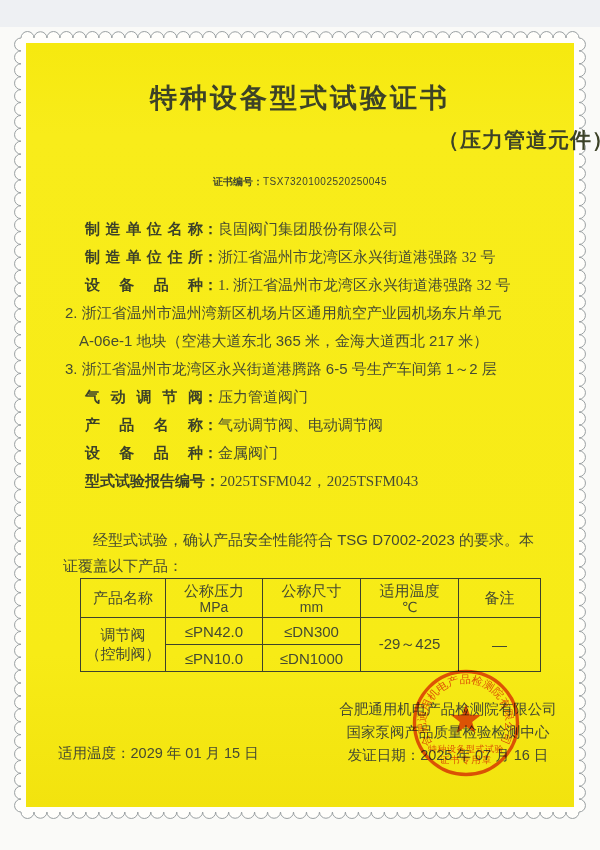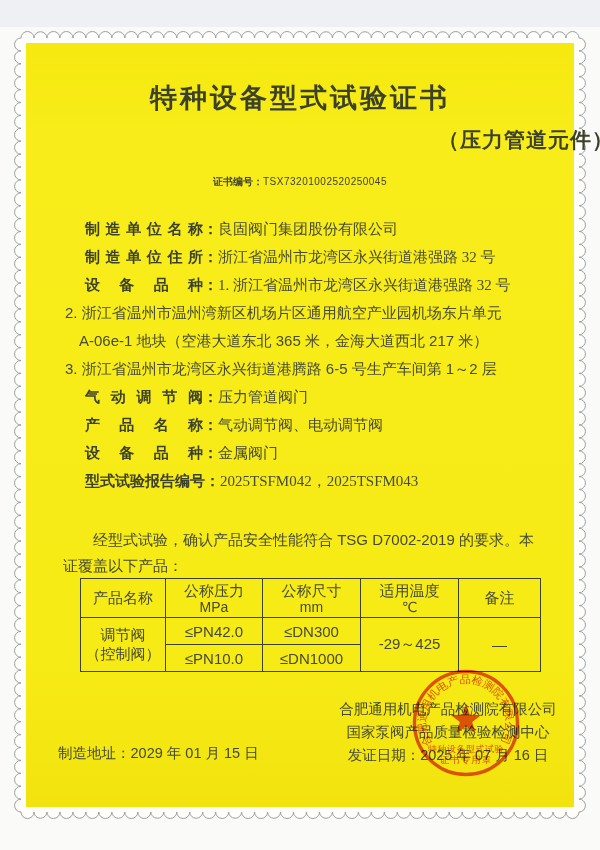--- a/index.html
+++ b/index.html
@@ -99,21 +99,21 @@
       <div class="frow labeled"><span class="flabel">设备品种</span><span class="colon">：</span><span class="fvalue">1. 浙江省温州市龙湾区永兴街道港强路 32 号</span></div>
       <div class="frow cont"><span class="fvalue">2. 浙江省温州市温州湾新区机场片区通用航空产业园机场东片单元</span></div>
       <div class="frow cont-indent"><span class="fvalue">A-06e-1 地块（空港大道东北 365 米，金海大道西北 217 米）</span></div>
       <div class="frow cont"><span class="fvalue">3. 浙江省温州市龙湾区永兴街道港腾路 6-5 号生产车间第 1～2 层</span></div>
       <div class="frow labeled"><span class="flabel">气动调节阀</span><span class="colon">：</span><span class="fvalue">压力管道阀门</span></div>
       <div class="frow labeled"><span class="flabel">产品名称</span><span class="colon">：</span><span class="fvalue">气动调节阀、电动调节阀</span></div>
       <div class="frow labeled"><span class="flabel">设备品种</span><span class="colon">：</span><span class="fvalue">金属阀门</span></div>
       <div class="frow labeled"><span class="flabel wide">型式试验报告编号</span><span class="colon">：</span><span class="fvalue">2025TSFM042，2025TSFM043</span></div>
     </div>
 
-    <p class="abs statement">经型式试验，确认产品安全性能符合 TSG D7002-2019 的要求。本证覆盖以下产品：</p>
+    <p class="abs statement">经型式试验，确认产品安全性能符合 TSG D7002-2023 的要求。本证覆盖以下产品：</p>
 
     <table class="abs spec-table">
       <colgroup>
         <col style="width:85px">
           <col style="width:97px">
           <col style="width:98px">
           <col style="width:98px">
           <col style="width:82px">
       </colgroup>
       <tbody>
@@ -140,21 +140,21 @@
       </tr>
     </tbody>
       </table>
 
     <div class="abs issuer">
       <div>合肥通用机电产品检测院有限公司</div>
       <div>国家泵阀产品质量检验检测中心</div>
       <div><span>发证日期：</span><span>2025 年 07 月 16 日</span></div>
     </div>
 
-    <div class="abs valid"><span>制造地址：</span><span>2029 年 01 月 15 日</span></div>
+    <div class="abs valid"><span>适用温度：</span><span>2029 年 01 月 15 日</span></div>
 
     <svg class="abs seal" viewBox="0 0 120 120">
       <circle cx="60" cy="60" r="51.5" fill="none" stroke="currentColor" stroke-width="3.4"></circle>
       <path id="sealArc" d="M 26 81 A 40 40 0 1 1 94 81" fill="none" stroke="none"></path>
       <text font-size="10.5"><textPath href="#sealArc" startOffset="0" textLength="168" lengthAdjust="spacingAndGlyphs">合肥通用机电产品检测院有限公司</textPath></text>
       <polygon fill="currentColor" points="60,41 63.8,51.7 75.2,52.1 66.2,59 69.4,69.9 60,63.5 50.6,69.9 53.8,59 44.8,52.1 56.2,51.7"></polygon>
       <text x="60" y="89" text-anchor="middle" font-size="9" letter-spacing="0.5">特种设备型式试验</text>
       <text x="60" y="100" text-anchor="middle" font-size="9.5" letter-spacing="1">证书专用章</text>
     </svg>
 

